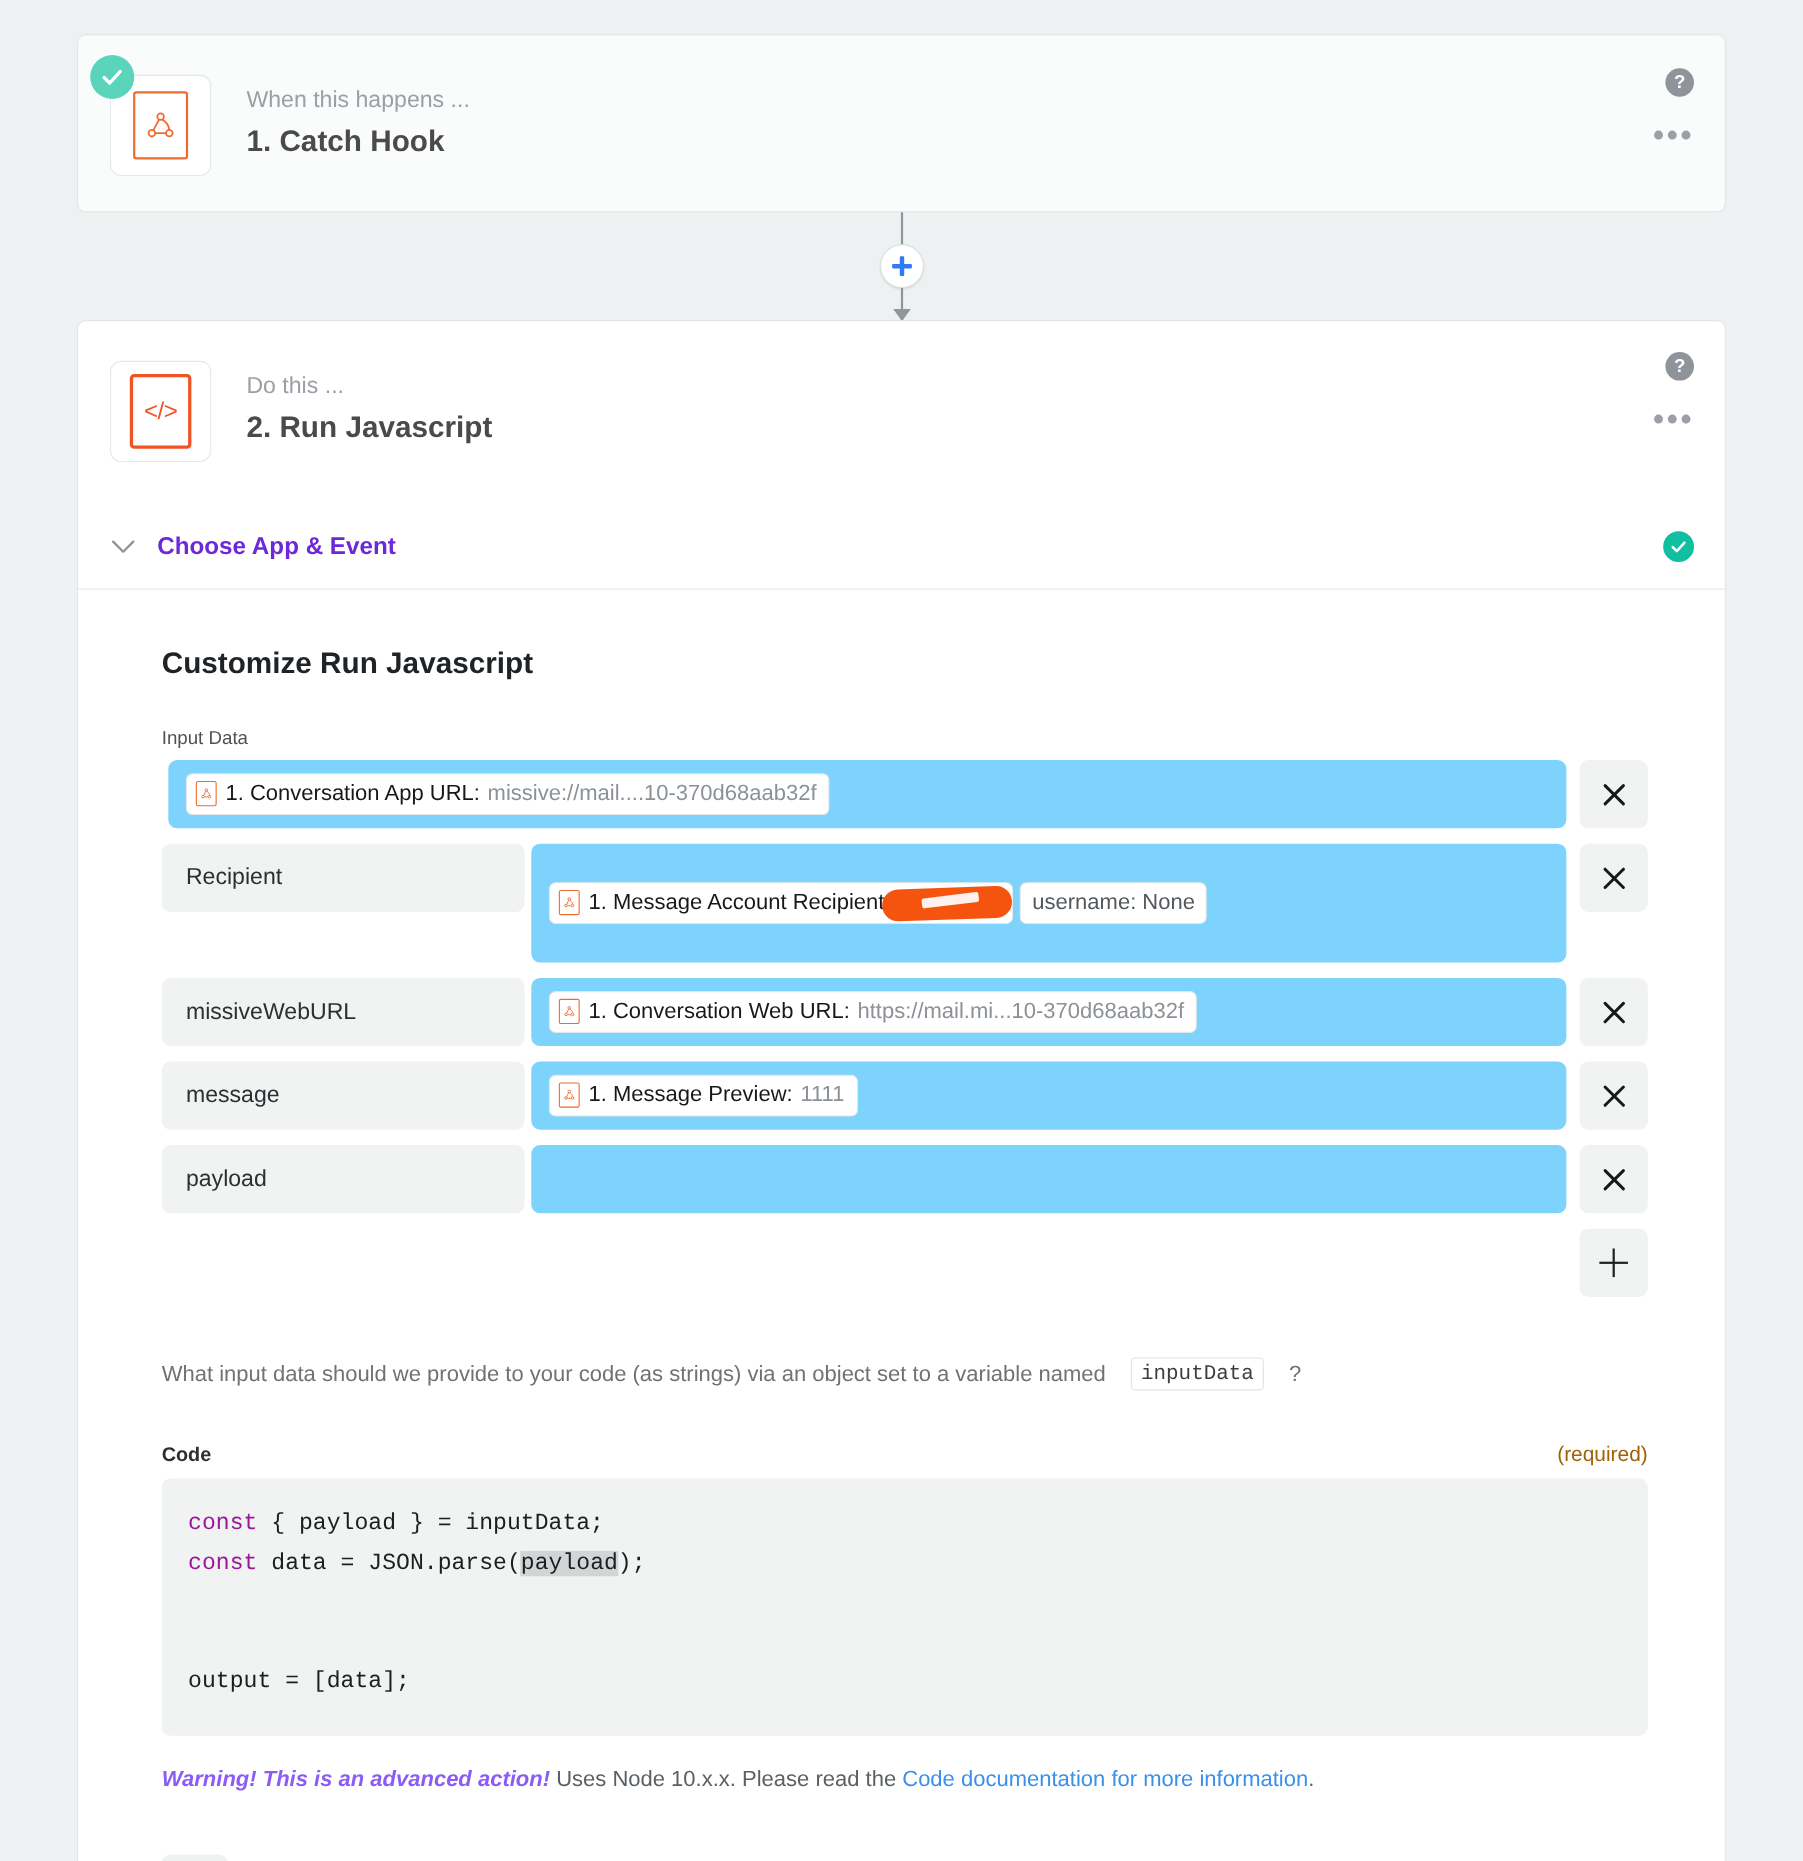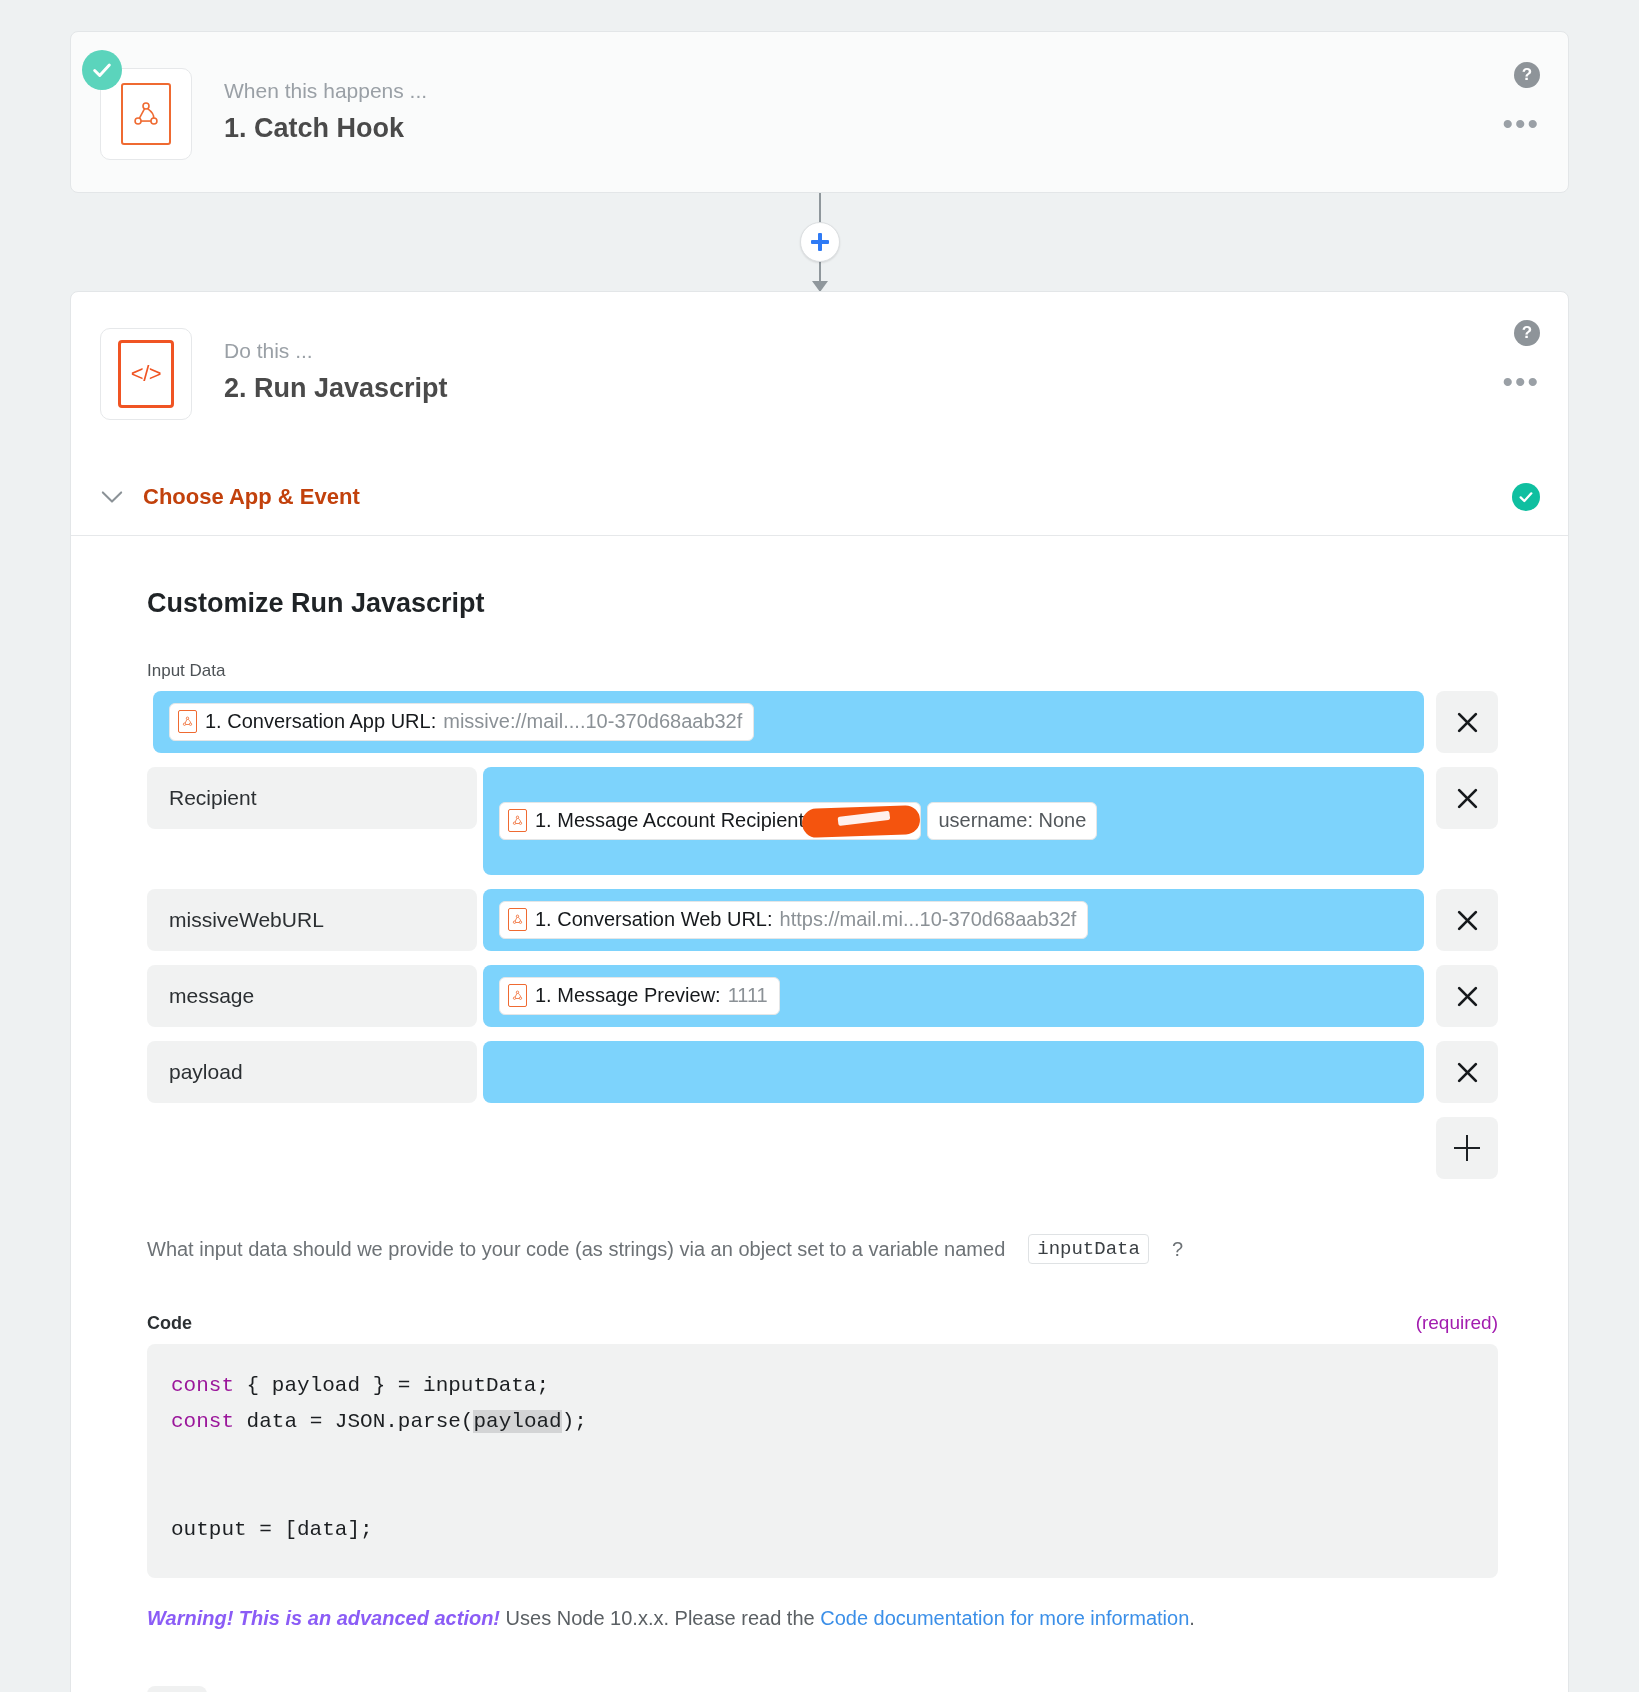--- a/index.html
+++ b/index.html
@@ -166,21 +166,21 @@
     width: 26px; height: 26px;
     display: flex; align-items: center; justify-content: center;
     color: #8b9297;
     flex: 0 0 26px;
   }
   .chevron svg { width: 22px; height: 14px; }
   .section-title {
     margin-left: 18px;
     font-size: 22px;
     font-weight: bold;
-    color: #c2410c;
+    color: #6d28d9;
   }
   .section-check {
     margin-left: auto;
     width: 28px; height: 28px;
     border-radius: 50%;
     background: #0fbfa0;
     display: flex; align-items: center; justify-content: center;
   }
   .section-check svg { width: 16px; height: 16px; }
 
@@ -338,21 +338,21 @@
     margin: 48px 70px 10px 76px;
   }
   .code-label {
     font-size: 18px;
     font-weight: bold;
     color: #2c3033;
   }
   .required {
     margin-left: auto;
     font-size: 19px;
-    color: #a21caf;
+    color: #a16207;
   }
   .code-box {
     margin: 0 70px 0 76px;
     background: #f1f2f2;
     border-radius: 8px;
     padding: 24px 24px 30px 24px;
     font-family: "Liberation Mono", monospace;
     font-size: 21px;
     line-height: 36px;
     color: #1c1f22;

